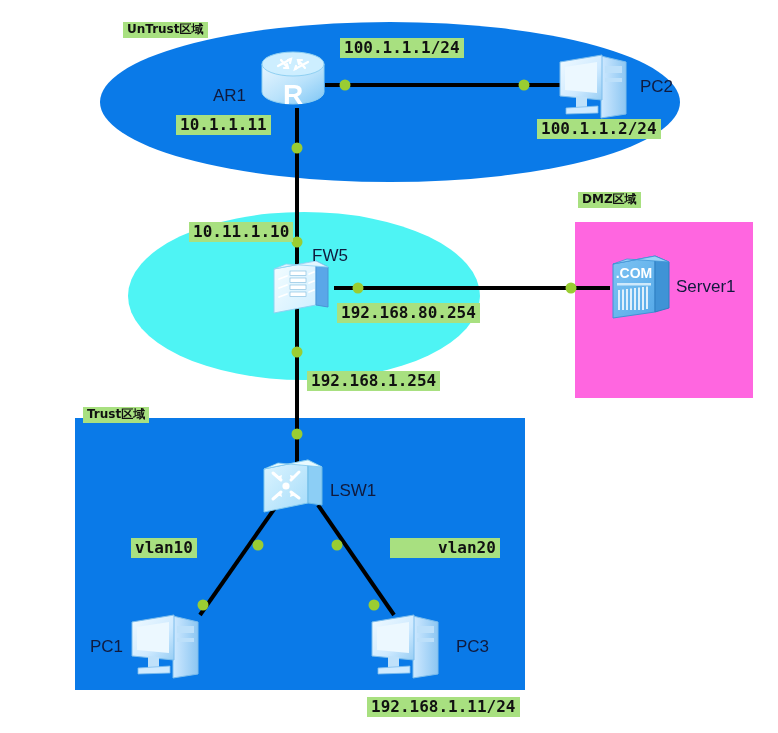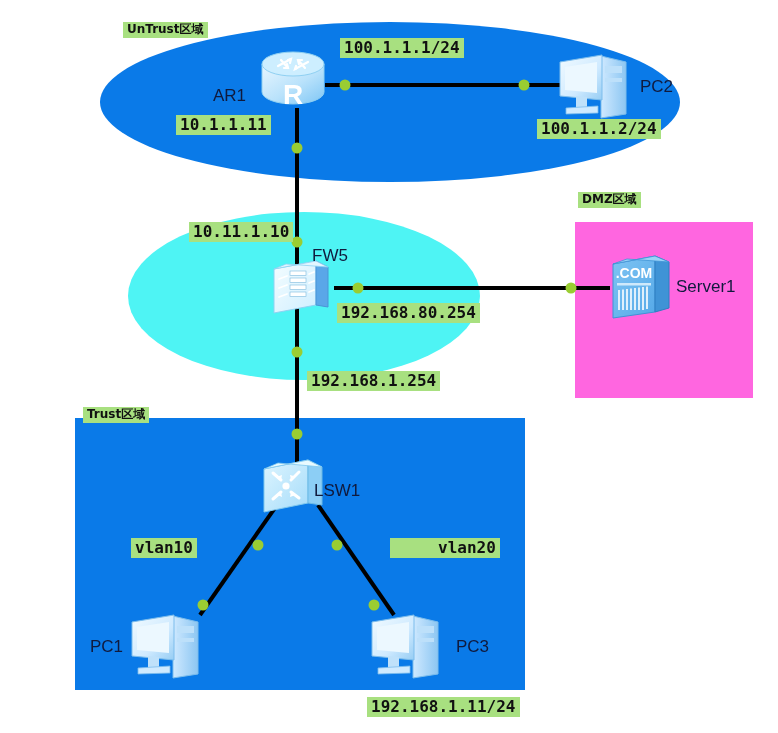--- a/index.html
+++ b/index.html
@@ -200,21 +200,21 @@
           <path d="M41 43 L33 37"></path>
       </g>
       <g fill="#ffffff">
         <path d="M23 25 L24 20 L18.5 22 Z"></path>
           <path d="M33 25 L32 20 L37.5 21.5 Z"></path>
         <path d="M23 37 L18.5 39.5 L24 42 Z"></path>
           <path d="M33 37 L37.5 40 L32 42 Z"></path>
       </g>
     </svg>
   </div>
-  <div class="dlabel" style="left:314px;top:482px;">LSW1</div>
+  <div class="dlabel" style="left:330px;top:482px;">LSW1</div>
 
   <div class="dev" style="left:128px;top:612px;">
     <svg width="78" height="70" viewBox="0 0 78 70">
       <path d="M45 4 L70 10 L70 62 L45 66 Z" fill="url(#pt)" stroke="#7cbdec" stroke-width="1"></path>
       <rect x="49" y="14" width="17" height="7" fill="#bde0fa"></rect>
       <rect x="49" y="26" width="17" height="4" fill="#bde0fa"></rect>
       <path d="M4 10 L46 3 L46 48 L4 44 Z" fill="url(#pg)" stroke="#7cbdec" stroke-width="1"></path>
       <path d="M9 15 L41 10 L41 41 L9 38 Z" fill="#ecf8ff"></path>
       <path d="M20 44 L31 45 L31 56 L20 56 Z" fill="#bfe1fa"></path>
       <path d="M10 56 L42 54 L42 61 L10 62 Z" fill="#cfeaff" stroke="#7cbdec" stroke-width="0.8"></path>

